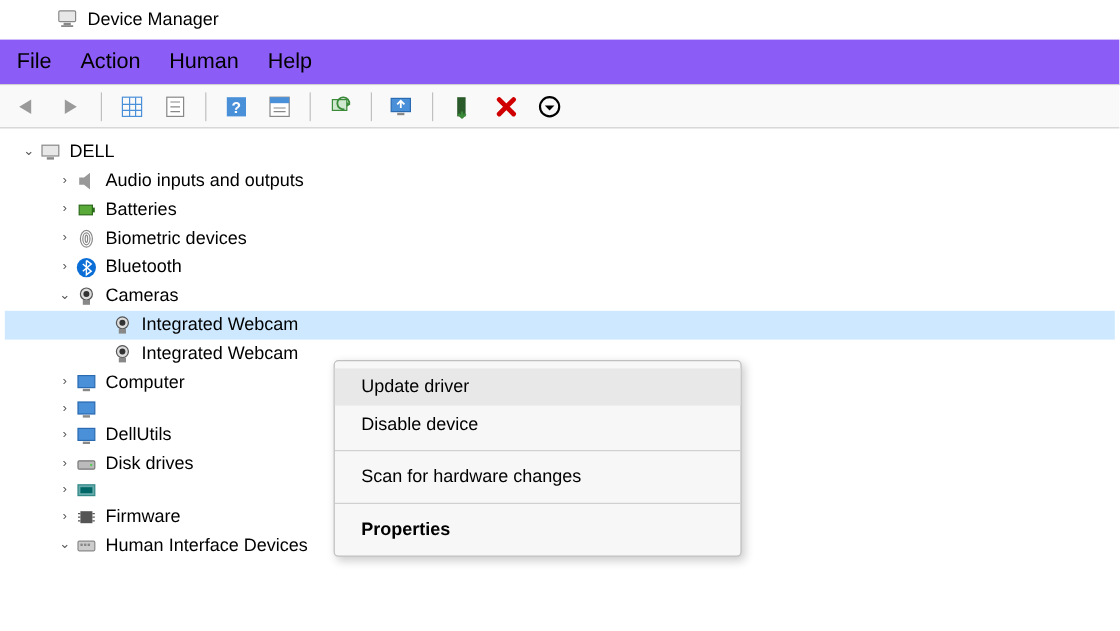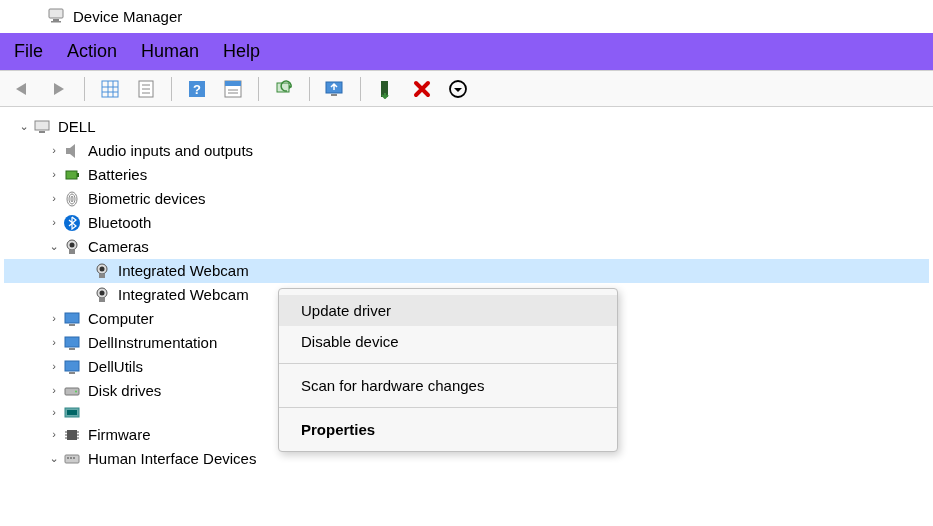--- a/index.html
+++ b/index.html
@@ -304,21 +304,20 @@
     </div>
 
     <div class="node" style="padding-left:42px">
       <span class="expander">›</span>
       <span class="node-icon">
         <svg width="18" height="18">
             <rect x="2" y="3" width="14" height="10" fill="#4a90d9" stroke="#2a6ab0"></rect>
             <rect x="6" y="14" width="6" height="2" fill="#888"></rect>
           </svg>
       </span>
-      <span>DellInstrumentation</span>
     </div>
 
     <div class="node" style="padding-left:42px">
       <span class="expander">›</span>
       <span class="node-icon">
         <svg width="18" height="18">
             <rect x="2" y="3" width="14" height="10" fill="#4a90d9" stroke="#2a6ab0"></rect>
             <rect x="6" y="14" width="6" height="2" fill="#888"></rect>
           </svg>
       </span>
@@ -370,21 +369,21 @@
             <rect x="4" y="7" width="2" height="2" fill="#888"></rect>
             <rect x="7" y="7" width="2" height="2" fill="#888"></rect>
             <rect x="10" y="7" width="2" height="2" fill="#888"></rect>
           </svg>
       </span>
       <span>Human Interface Devices</span>
     </div>
   </div>
 </div>
 
-<div class="context-menu" style="left:278px; top:288px;">
+<div class="context-menu" style="left:278px; top:300px;">
   <div class="cm-item hover">
     <span>Update driver</span>
   </div>
   <div class="cm-item">
     <span>Disable device</span>
   </div>
   <div class="cm-sep"></div>
   <div class="cm-item">
     <span>Scan for hardware changes</span>
   </div>

